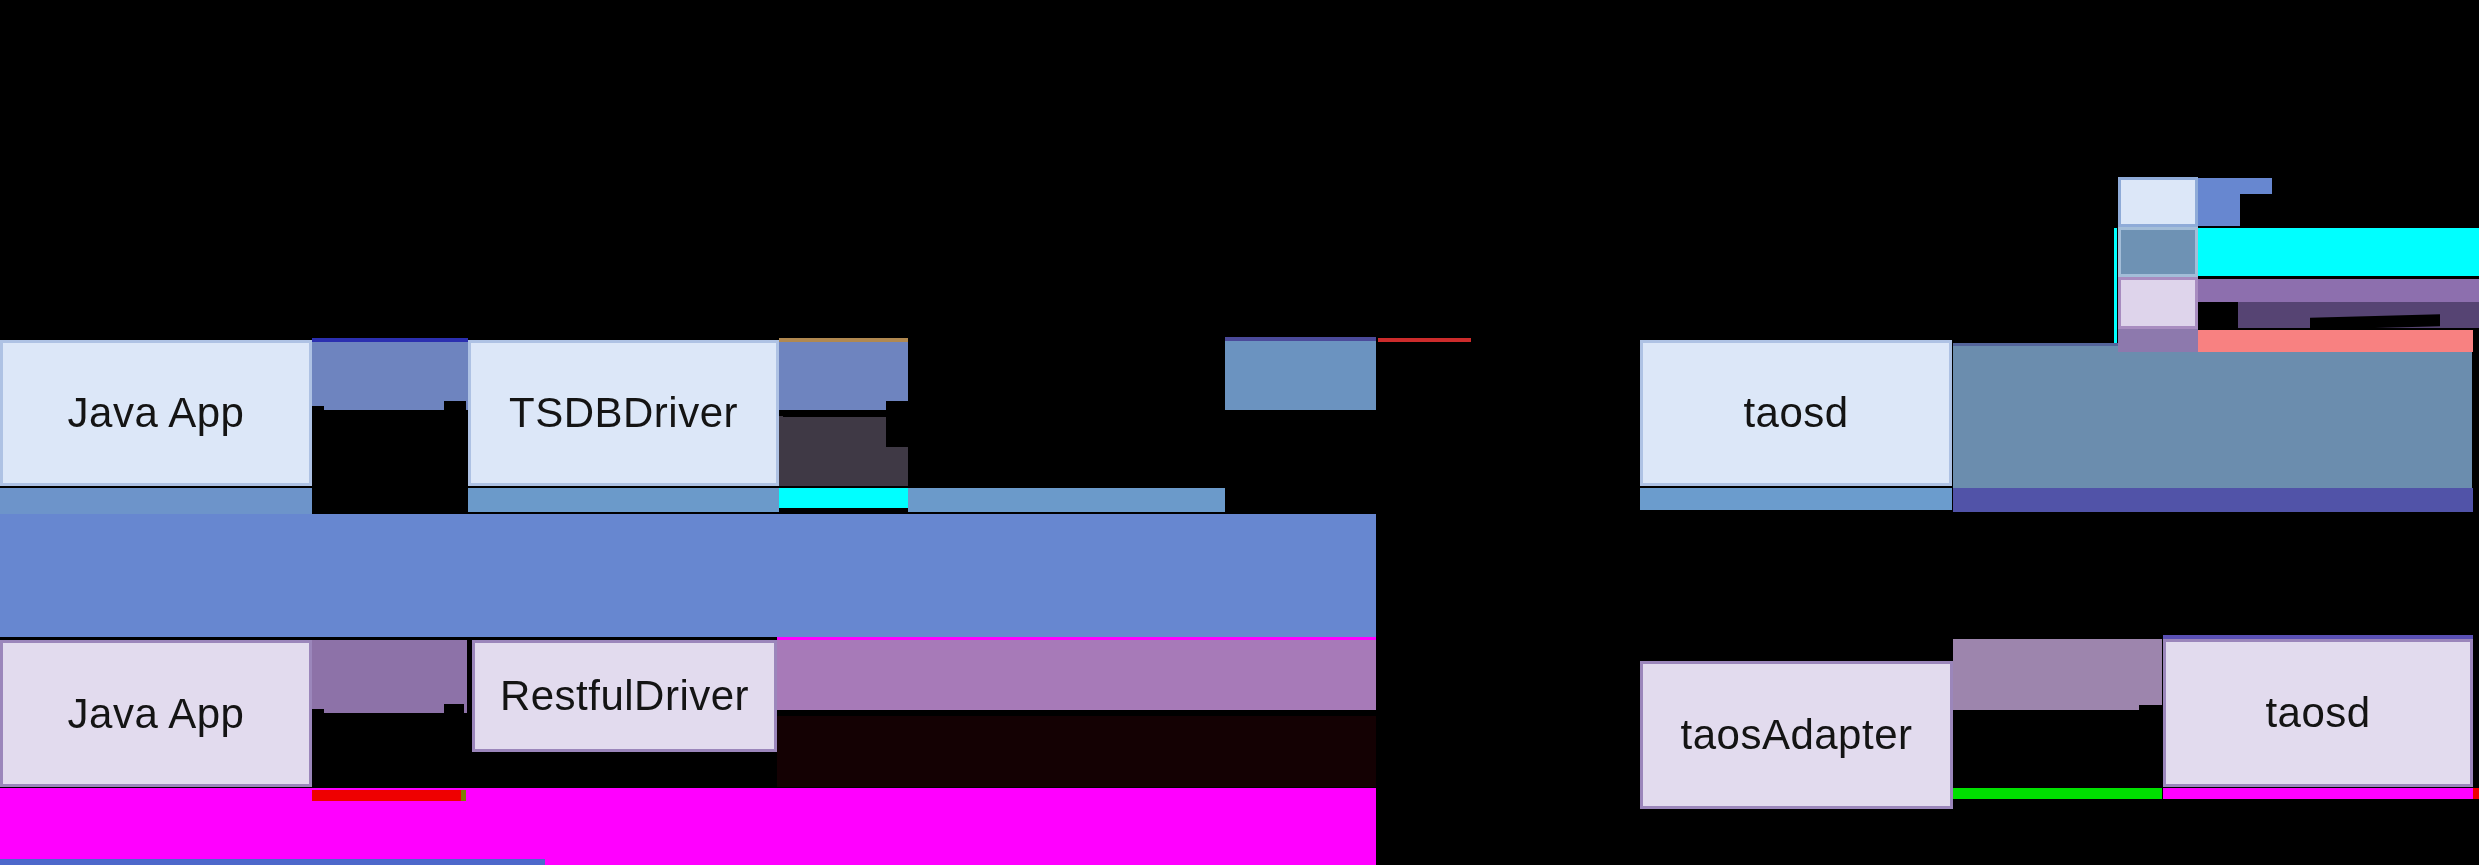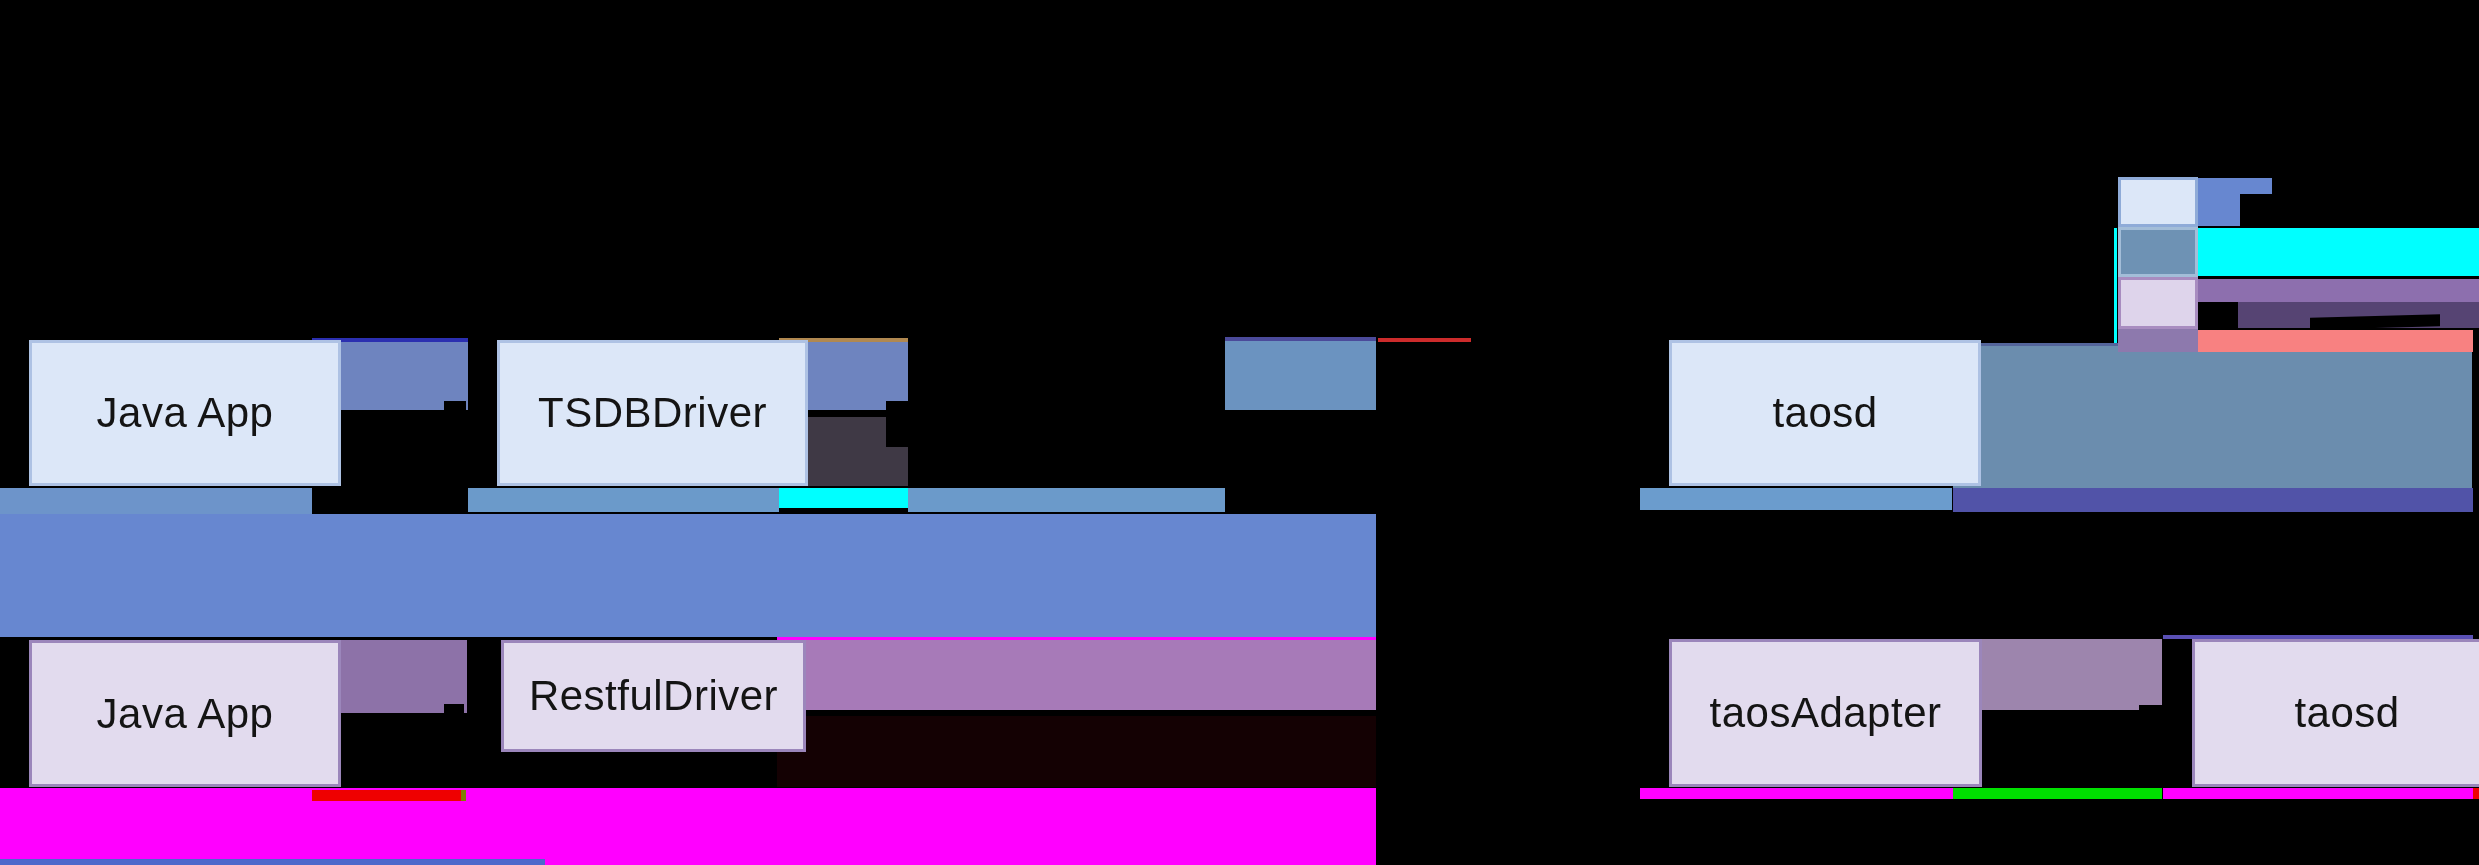--- a/index.html
+++ b/index.html
@@ -1,20 +1,20 @@
 <!DOCTYPE html>
 <html style="--bg: #000000; --text: #141414; --box-blue-fill: #dce7f8; --box-blue-border: #aec2e4; --box-lav-fill: #e2dbee; --box-lav-border: #9b86bb; --slate-gap: #6e84bf; --navy-edge: #2b2fb0; --tan-edge: #b08850; --dark-gray-gap: #3f3945; --strip-blue: #6b9aca; --strip-blue-left: #6d94ca; --strip-taosd: #6b9ccd; --strip-indigo: #5153a8; --cyan: #00ffff; --big-band: #6787d0; --band-libtaos: #6b93c0; --band-top-edge: #4b4a9a; --steel-main: #6b8dae; --steel-top-edge: #54659b; --red-line: #cc2b2b; --mauve-gap-left: #8d72a8; --mauve-band: #a77ab8; --mauve-gap-right: #9d85ad; --maroon: #140103; --magenta: #ff00ff; --red-strip: #ef0000; --olive-edge: #7f7f00; --green-strip: #00e000; --purple-band: #8d6fae; --purple-dark: #564473; --purple-chunk: #8d79ad; --salmon: #f88181; --bottom-blue: #4d68cb; --arrow-black: #000000; --indigo-box-edge: #5a50b5;"><head>
 <meta charset="utf-8">
 <style>
   html,body{margin:0;padding:0;background:#000;}
   #stage{position:relative;width:2479px;height:865px;background:var(--bg,#000);overflow:hidden;
          font-family:"Liberation Sans",sans-serif;}
   .r{position:absolute;}
   .nodebox{position:absolute;display:flex;align-items:center;justify-content:center;
-           box-sizing:border-box;font-size:42px;color:var(--text);letter-spacing:0.5px;margin-left:29px;}
+           box-sizing:border-box;font-size:42px;color:var(--text);letter-spacing:0.5px;}
   .nodebox.blue{background:var(--box-blue-fill);border:3px solid var(--box-blue-border);}
   .nodebox.lav{background:var(--box-lav-fill);border:3px solid var(--box-lav-border);}
   .swatch{position:absolute;box-sizing:border-box;}
   .tri{clip-path:polygon(0 0,100% 50%,0 100%);}
 </style>
 </head>
 <body>
 
 <div id="stage">
 
@@ -85,21 +85,21 @@
   <div class="r tri" style="left:1624px;top:705px;width:15px;height:19px;background:var(--arrow-black)"></div>
   <div class="r" style="left:1958px;top:714px;width:184px;height:6px;background:var(--arrow-black)"></div>
   <div class="r" style="left:2139px;top:705px;width:23px;height:24px;background:var(--arrow-black)"></div>
 
   <div class="nodebox lav" style="left:0px;top:640px;width:312px;height:147px">
     <span>Java App</span>
   </div>
   <div class="nodebox lav" style="left:472px;top:640px;width:305px;height:112px">
     <span>RestfulDriver</span>
   </div>
-  <div class="nodebox lav" style="left:1640px;top:639px;width:313px;height:148px">
+  <div class="nodebox lav" style="left:1640px;top:661px;width:313px;height:148px">
     <span>taosAdapter</span>
   </div>
   <div class="nodebox lav" style="left:2163px;top:639px;width:310px;height:148px">
     <span>taosd</span>
   </div>
 
   <div class="r" style="left:2114px;top:228px;width:3px;height:115px;background:var(--cyan)"></div>
 
   <div class="swatch" style="left:2118px;top:177px;width:80px;height:50px;background:var(--box-blue-fill);border:3px solid #8fabd8"></div>
   <div class="r" style="left:2198px;top:178px;width:74px;height:48px;background:var(--big-band)"></div>

